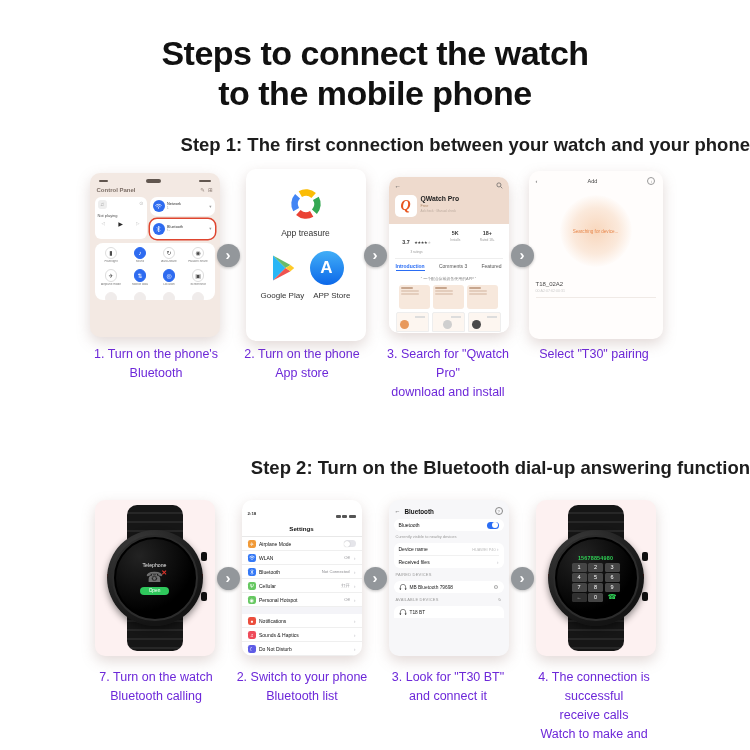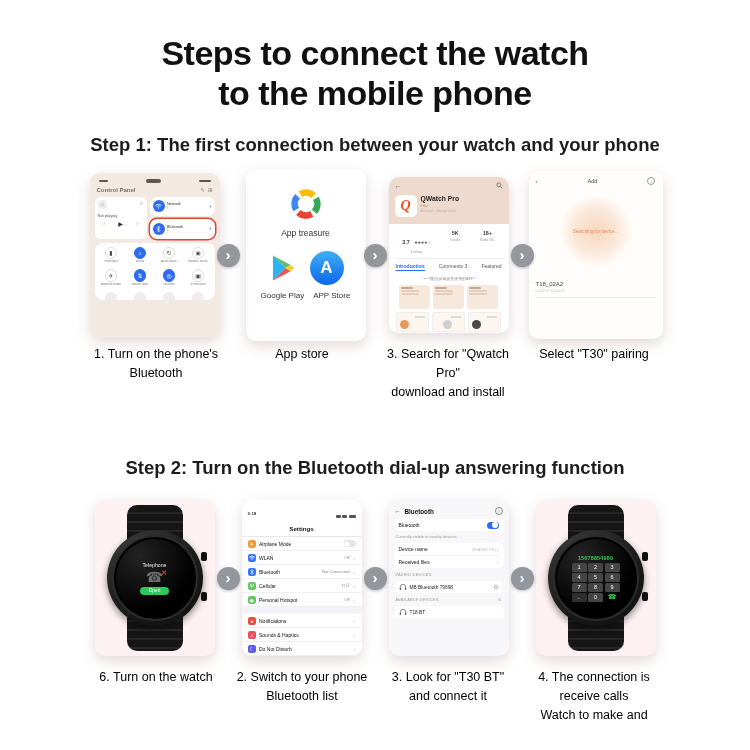--- a/index.html
+++ b/index.html
@@ -1,28 +1,28 @@
 <!DOCTYPE html>
 <html><head>
 <meta charset="utf-8">
 <style>
   html,body{margin:0;padding:0;}
   body{width:750px;height:750px;background:#fff;font-family:"Liberation Sans",sans-serif;color:#222;overflow:hidden;}
   .page{width:750px;height:750px;position:relative;}
   
   .main-title{text-align:center;font-size:34px;font-weight:800;line-height:1.18;color:#111;padding-top:33px;letter-spacing:-0.5px;}
-  .step-heading{text-align:center;font-size:18.5px;font-weight:700;color:#1d1d1d;margin-top:21px;}
+  .step-heading{text-align:right;font-size:18.5px;font-weight:700;color:#1d1d1d;margin-top:21px;}
   .step-heading.s2{margin-top:56px;}
   
   .row{display:flex;justify-content:center;align-items:center;position:relative;margin-top:18px;height:162px;}
   .cell{width:146px;display:flex;justify-content:center;align-items:center;height:100%;}
   .arrow{width:23px;height:23px;border-radius:50%;background:#93979b;color:#fff;display:flex;align-items:center;justify-content:center;font-size:15px;font-weight:bold;margin:0 -11px;z-index:5;box-shadow:0 1px 3px rgba(0,0,0,.25);}
   .arrow span{transform:translateY(-1px);}
   .captions{display:flex;justify-content:center;margin-top:9px;}
-  .cap{width:146px;text-align:center;font-size:12.5px;color:#000000;line-height:1.5;}
+  .cap{width:146px;text-align:center;font-size:12.5px;color:#6d28d9;line-height:1.5;}
   .panel{width:120px;height:156px;border-radius:10px;background:#fff;box-shadow:0 5px 14px rgba(150,120,110,.28);overflow:hidden;position:relative;}
   
   .cp{background:#f3e9e3;padding:4px 5px;}
   .cp-status{display:flex;justify-content:space-between;align-items:center;padding:2px 4px 0;}
   .cp-status i{display:block;background:#473c35;border-radius:2px;opacity:.85;}
   .cp-title-row{display:flex;align-items:center;margin-top:4px;padding:0 2px;}
   .cp-title{font-size:6px;color:#7c6e66;font-weight:600;flex:1;}
   .cp-title-ic{font-size:5.5px;color:#8a7b73;margin-left:3px;}
   .cp-main{display:flex;gap:3px;margin-top:4px;}
   .music{width:52px;height:42px;background:#fff;border-radius:6px;padding:3px;box-sizing:border-box;position:relative;}
@@ -387,20 +387,21 @@
       </div>
     </div>
   </div>
 
   <div class="captions">
     <div class="cap">
         <div>1. Turn on the phone's</div>
         <div>Bluetooth</div>
       </div>
     <div class="cap">
+        <div>2. Turn on the phone</div>
         <div>App store</div>
       </div>
     <div class="cap">
         <div>3. Search for "Qwatch Pro"</div>
         <div>download and install</div>
       </div>
     <div class="cap">
         <div>Select "T30" pairing</div>
       </div>
   </div>
@@ -589,30 +590,32 @@
               <span class="key call">☎</span>
             </div>
           </div>
         </div>
       </div>
     </div>
   </div>
 
   <div class="captions">
     <div class="cap">
-        <div>6. Turn on the watch</div>
+        <div>7. Turn on the watch</div>
+        <div>Bluetooth calling</div>
       </div>
     <div class="cap">
         <div>2. Switch to your phone</div>
         <div>Bluetooth list</div>
       </div>
     <div class="cap">
         <div>3. Look for "T30 BT"</div>
         <div>and connect it</div>
       </div>
     <div class="cap">
         <div>4. The connection is</div>
+        <div>successful</div>
         <div>receive calls</div>
         <div>Watch to make and</div>
       </div>
   </div>
 
 </div>
 
 </body></html>

